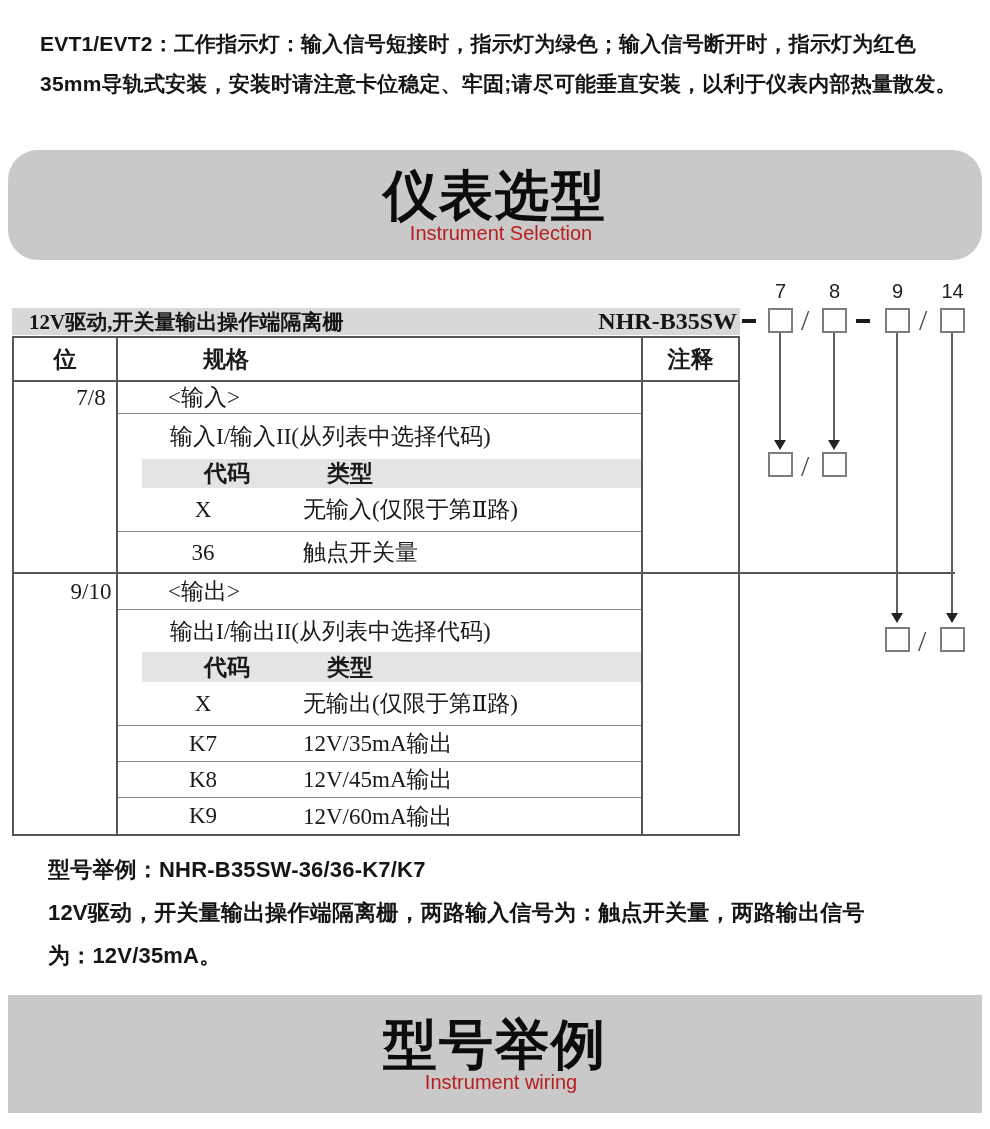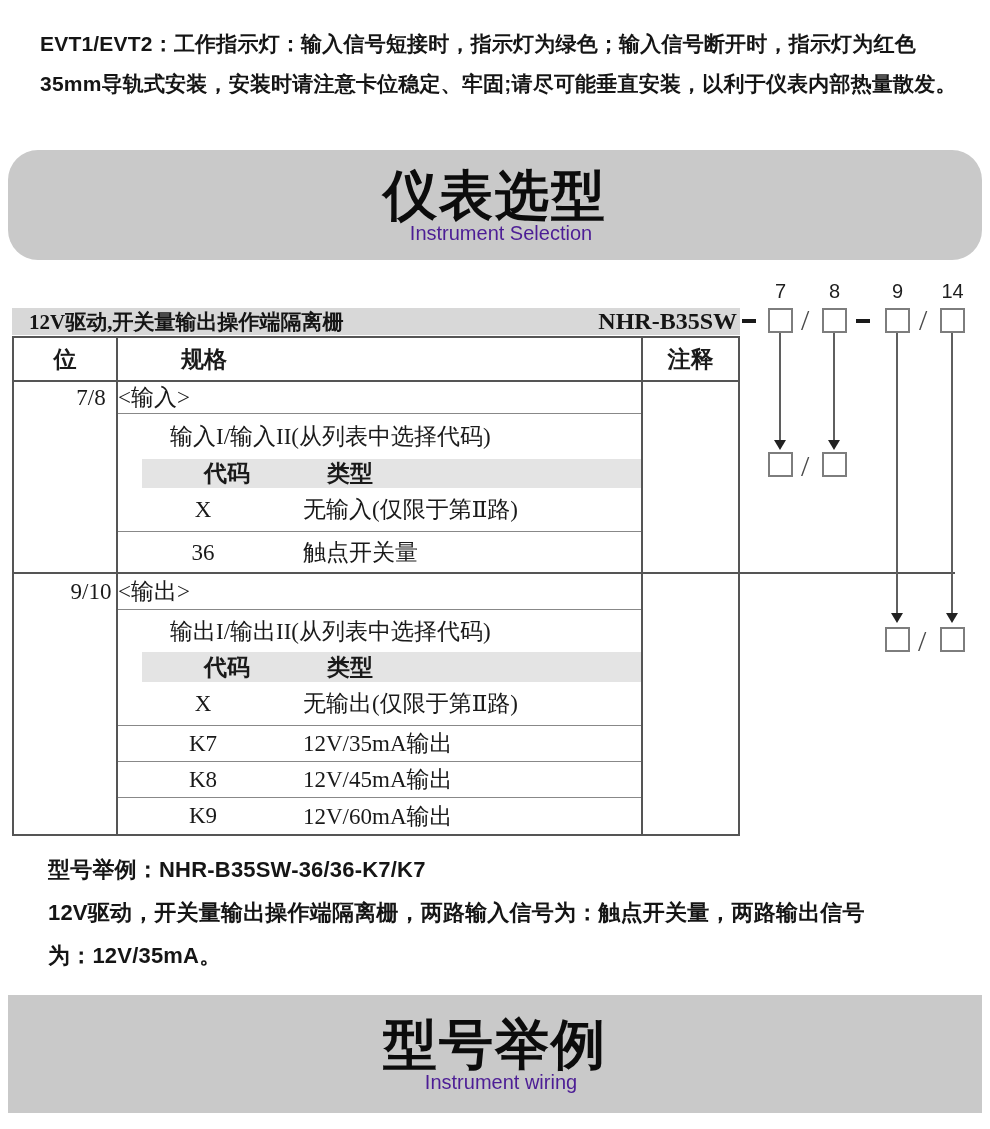--- a/index.html
+++ b/index.html
@@ -5,44 +5,44 @@
   html,body{margin:0;padding:0;background:#ffffff;}
   .page{
     position:relative;width:990px;height:1129px;background:#ffffff;overflow:hidden;
     font-family:"Liberation Sans","DejaVu Sans",sans-serif;color:#151515;
   }
   
   .intro{position:absolute;left:40px;top:24px;width:920px;font-size:21px;font-weight:600;line-height:40px;letter-spacing:0.2px;}
   
   .banner{position:absolute;left:8px;width:974px;background:#c9c9c9;display:flex;flex-direction:column;justify-content:center;align-items:center;}
   .banner-zh{font-size:54px;font-weight:700;letter-spacing:2px;line-height:58px;color:#0c0c0c;}
-  .banner-en{font-size:20px;font-weight:400;line-height:23px;margin-top:-2px;color:#4c1d95;margin-left:12px;}
+  .banner-en{font-size:20px;font-weight:400;line-height:23px;margin-top:-2px;color:#b91c1c;margin-left:12px;}
   #banner-selection{top:150px;height:110px;border-radius:30px;}
   #banner-wiring{top:995px;height:118px;}
   
   .strip{position:absolute;left:12px;top:308px;width:728px;height:27px;background:#d8d8d8;
     display:flex;justify-content:space-between;align-items:center;}
   .strip-title{font-family:"Liberation Serif","DejaVu Serif",serif;font-size:21px;font-weight:700;padding-left:17px;white-space:nowrap;}
   .strip-model{font-family:"Liberation Serif","DejaVu Serif",serif;font-size:24px;font-weight:700;padding-right:3px;white-space:nowrap;}
   
   .tbl{position:absolute;left:12px;top:336px;width:728px;height:500px;box-sizing:border-box;
     border:2px solid #555;display:flex;flex-direction:column;
     font-family:"Liberation Serif","DejaVu Serif",serif;font-size:23px;color:#1a1a1a;}
   .row{display:flex;box-sizing:border-box;flex:none;}
   .c-bit{width:104px;flex:none;border-right:2px solid #555;box-sizing:border-box;position:relative;display:flex;align-items:center;}
   .c-spec{flex:1;box-sizing:border-box;display:flex;align-items:center;min-width:0;}
   .c-note{width:97px;flex:none;border-left:2px solid #555;box-sizing:border-box;display:flex;align-items:center;justify-content:center;}
   .hdr{border-bottom:2px solid #555;font-weight:700;}
   .hdr .c-bit{justify-content:center;}
   .subline{border-bottom:1px solid #888;}
   .band{background:#e4e4e4;font-weight:700;margin-left:24px;}
   .bit-label{position:absolute;left:38px;width:78px;text-align:center;}
-  .pl50{}
+  .pl50{padding-left:50px;}
   .pl52{padding-left:52px;}
-  .pl58{padding-left:63px;}
+  .pl58{padding-left:85px;}
   .col-code{display:inline-block;width:70px;margin-left:50px;text-align:center;flex:none;}
   .col-type{display:inline-block;margin-left:65px;white-space:nowrap;}
   
   .block-divider{position:absolute;left:12px;top:572px;width:943px;height:0;border-top:2px solid #555;}
   
   .digit{position:absolute;top:280px;width:31px;text-align:center;font-size:20px;font-weight:500;color:#1f1f1f;}
   .mbox{position:absolute;width:25px;height:25px;box-sizing:border-box;border:2px solid #7d7d7d;background:#fff;}
   .mdash{position:absolute;width:14px;height:4px;background:#1a1a1a;}
   .mslash{position:absolute;font-family:"Liberation Serif","DejaVu Serif",serif;font-size:30px;color:#4a4a4a;line-height:30px;}
   .vline{position:absolute;width:2px;background:#5f5f5f;}

